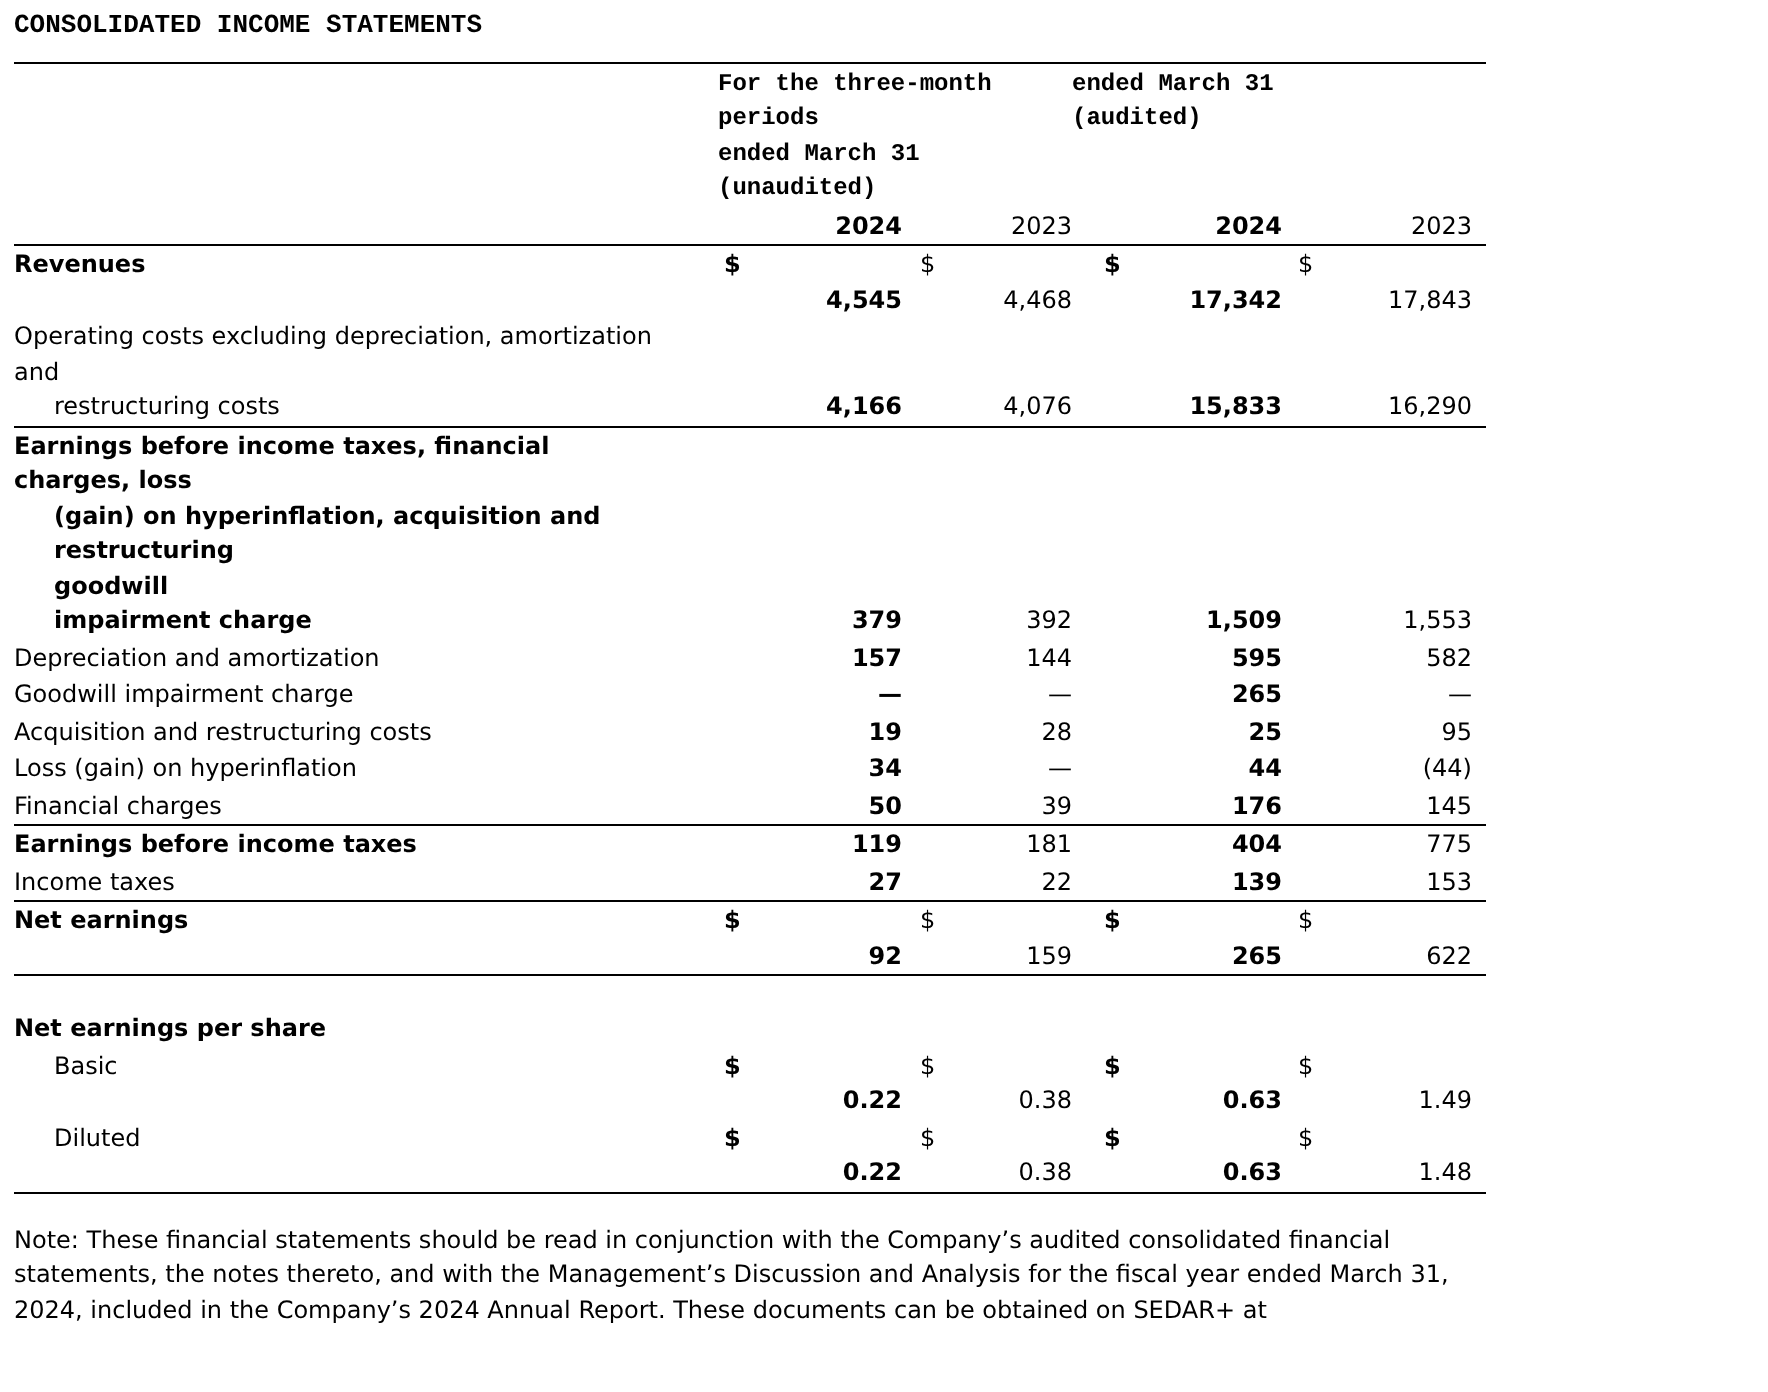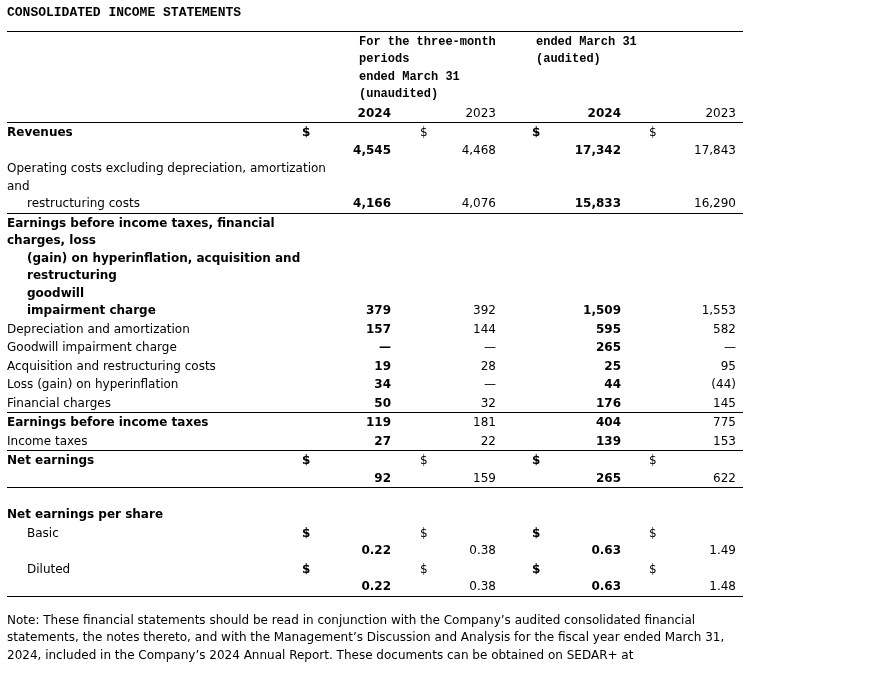--- a/index.html
+++ b/index.html
@@ -16,21 +16,21 @@
   .fin-table { width: 736px; margin-top: 9px; }
 
   
   .thead { display: flex; border-top: 1px solid #000; padding: 2px 7px 0 0; font-weight: bold; }
   .hspacer { flex: 1; }
   .hgroup { text-align: left; font-family: Liberation Mono, monospace; }
   .hg1 { width: 177px; }
   .hg2 { width: 200px; }
 
   
-  .row { display: flex; align-items: flex-end; padding: 1px 7px 0 0; gap: 20px; }
+  .row { display: flex; align-items: flex-end; padding: 1px 7px 0 0; }
   .row.currency { align-items: flex-start; }
   .row .label { flex: 1; min-width: 0; }
   .lline { white-space: nowrap; }
   .lline.ind { padding-left: 20px; }
   .row.bold .lline { font-weight: bold; }
   .cell { text-align: right; white-space: nowrap; }
   .c0 { width: 92px; } .c1 { width: 85px; } .c2 { width: 105px; } .c3 { width: 95px; }
   .cell.b { font-weight: bold; }
   .cell .dollar { text-align: left; }
   .dollar.d0 { padding-left: 3px; }
@@ -151,21 +151,21 @@
           <div class="cell c0 b">34</div>
           <div class="cell c1">—</div>
           <div class="cell c2 b">44</div>
           <div class="cell c3">(44)</div>
         </div>
         <div class="row bb">
           <div class="label">
             <div class="lline">Financial charges</div>
           </div>
           <div class="cell c0 b">50</div>
-          <div class="cell c1">32</div>
+          <div class="cell c1">39</div>
           <div class="cell c2 b">176</div>
           <div class="cell c3">145</div>
         </div>
         <div class="row bold">
           <div class="label">
             <div class="lline">Earnings before income taxes</div>
           </div>
           <div class="cell c0 b">119</div>
           <div class="cell c1">181</div>
           <div class="cell c2 b">404</div>

